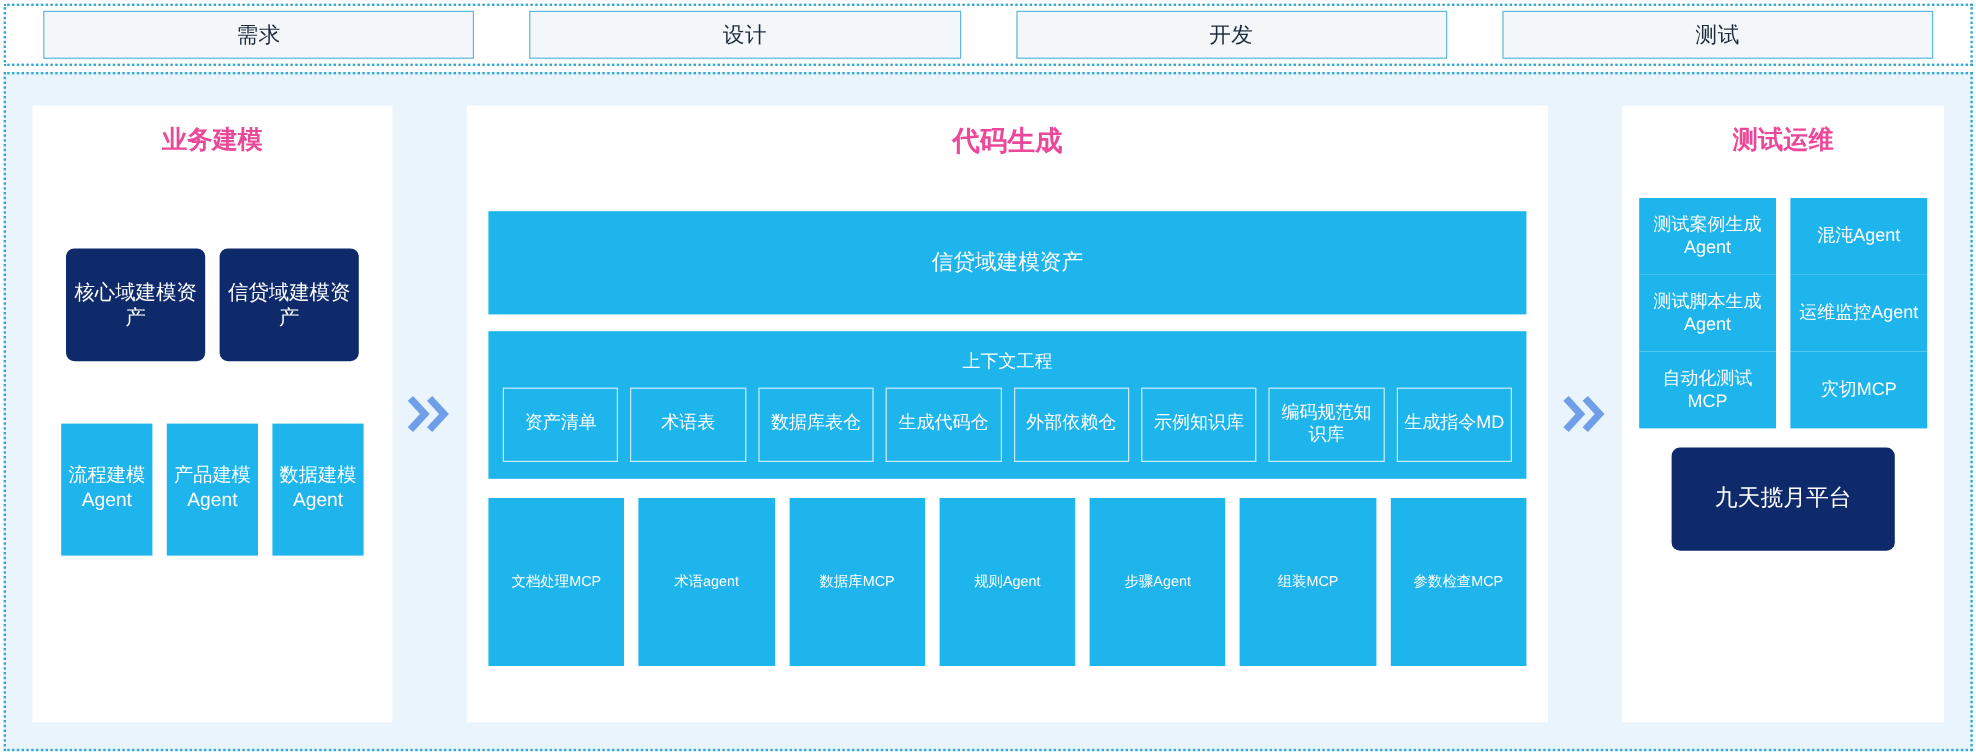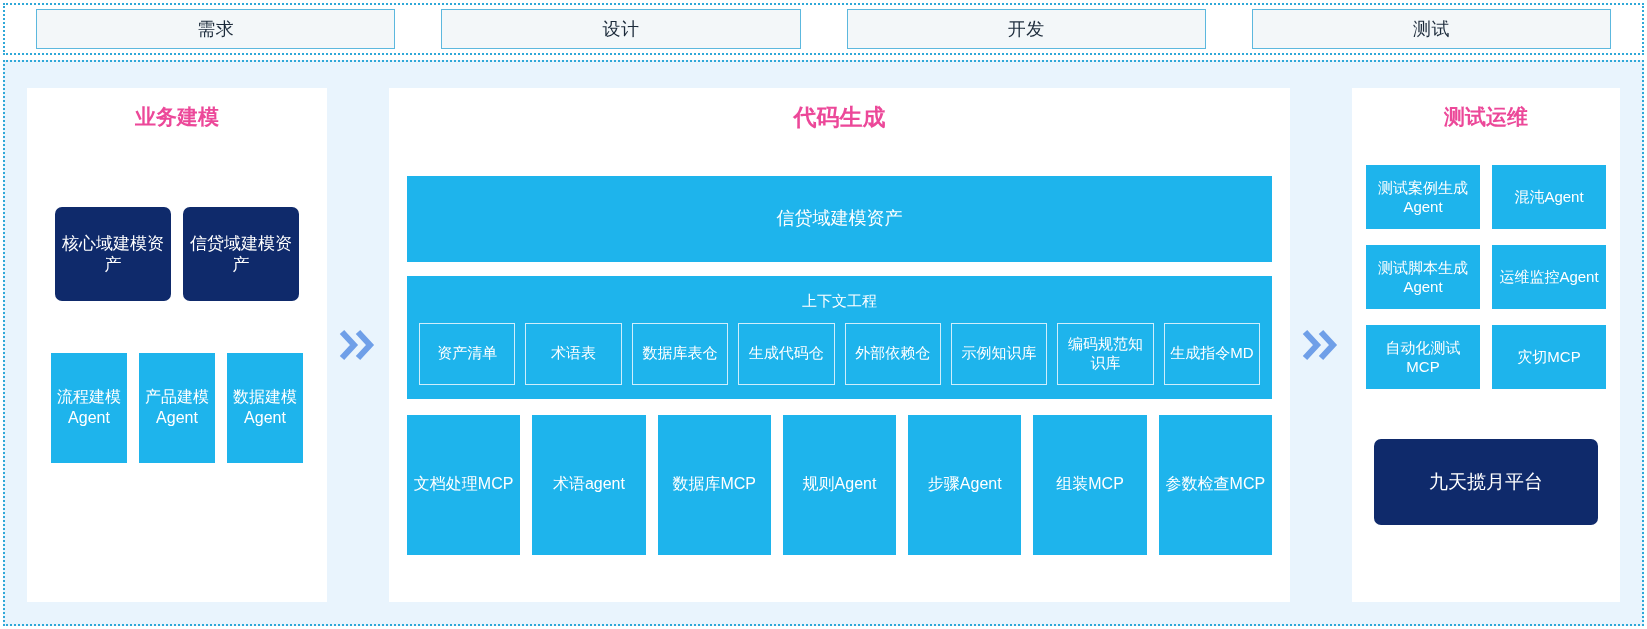--- a/index.html
+++ b/index.html
@@ -115,31 +115,31 @@
   .context-items{
     display:flex;gap:10px;width:100%;justify-content:space-between;
   }
   .context-chip{
     flex:1 1 0;height:62px;font-size:15px;padding:0 4px;box-sizing:border-box;
   }
   .tools-row{
     margin-top:16px;display:flex;gap:12px;width:100%;justify-content:space-between;
   }
   .tool-card{
-    flex:1 1 0;height:140px;font-size:16px;padding:0 4px;box-sizing:border-box;
+    flex:1 1 0;height:140px;font-size:12px;padding:0 4px;box-sizing:border-box;
   }
 
   
   .right-grid{
     margin-top:20px;width:100%;
-    display:grid;grid-template-columns:1fr 1fr;gap:16px 12px;
+    display:grid;grid-template-columns:1fr 1fr;gap:0 12px;
   }
   .ops-card{height:64px;font-size:15px;padding:0 4px;box-sizing:border-box;}
   .platform-card{
-    margin-top:50px;width:224px;height:86px;font-size:19px;
+    margin-top:16px;width:186px;height:86px;font-size:19px;
   }
 </style>
 </head>
 <body>
 
 <div class="stage">
 
   <div class="phase-strip">
     <div class="phase-box">
       <span>需求</span>

